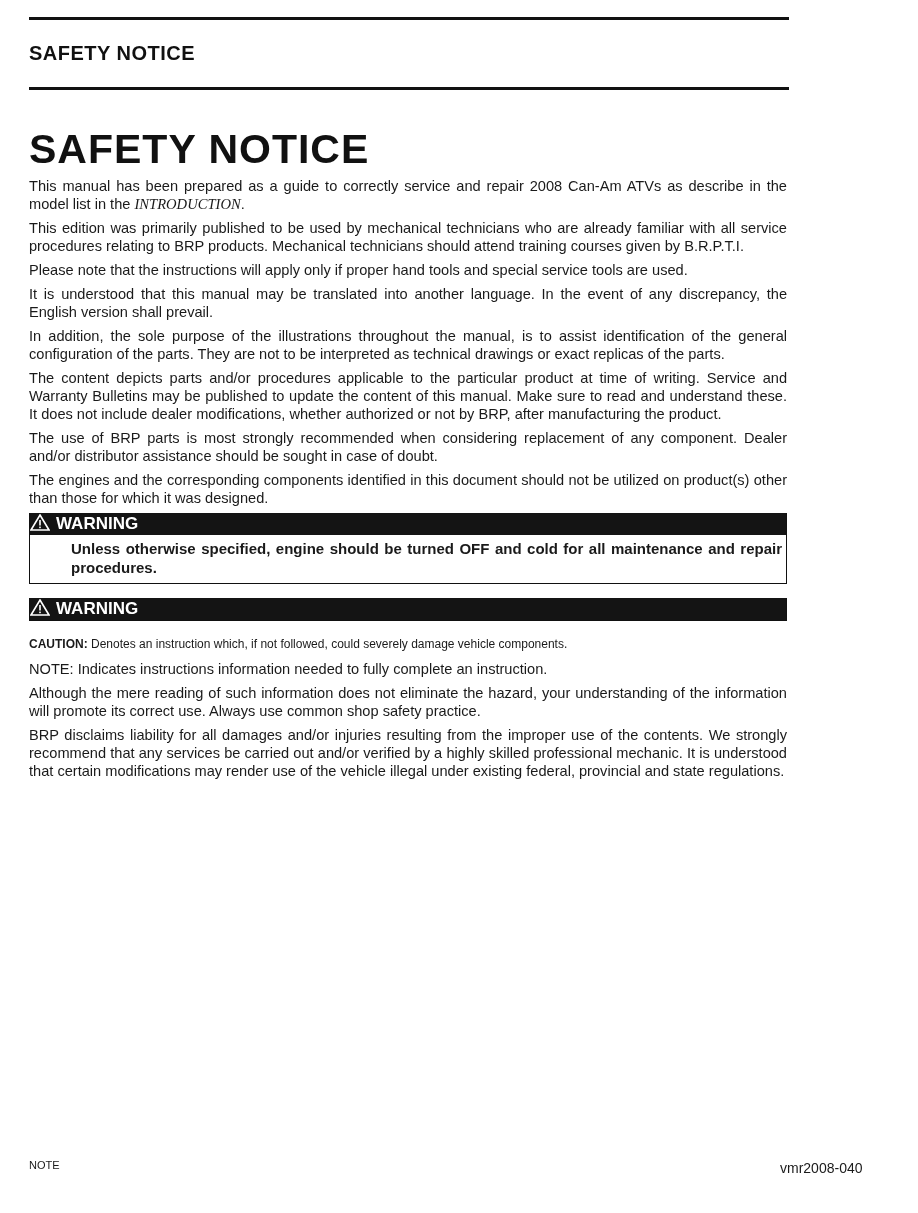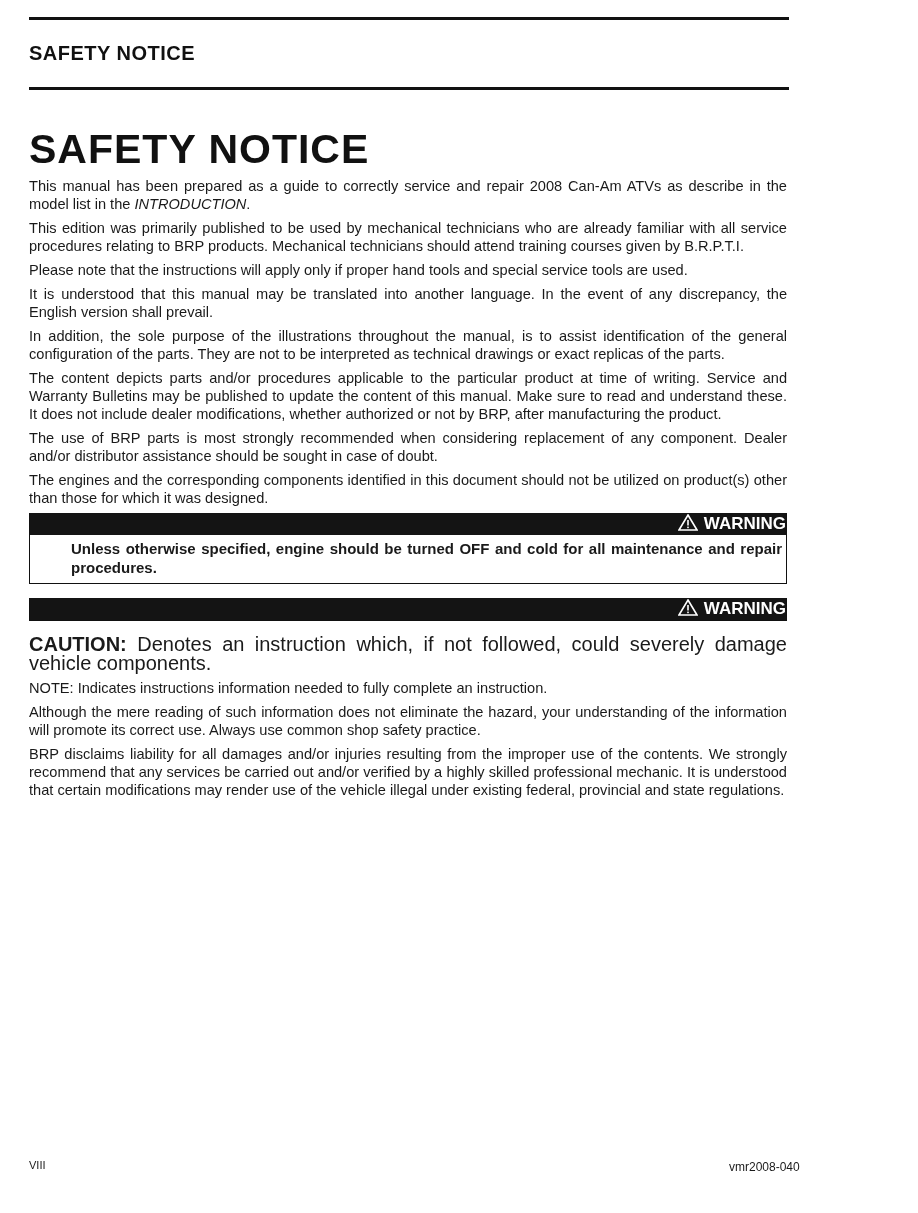--- a/index.html
+++ b/index.html
@@ -4,29 +4,29 @@
 <style>
   html, body { margin: 0; padding: 0; background: #ffffff; }
   body { width: 918px; height: 1213px; position: relative; overflow: hidden; color: #1a1a1a; font-family: "Liberation Sans", sans-serif; }
   .rule { position: absolute; left: 29px; width: 760px; height: 3px; background: #111; }
   .rule.top { top: 17px; }
   .rule.mid { top: 87px; }
   .running-head { position: absolute; left: 29px; top: 42px; font-weight: bold; font-size: 20px; letter-spacing: 0.5px; color: #111; }
   .page-title { position: absolute; left: 29px; top: 126px; font-weight: bold; font-size: 41px; letter-spacing: 1px; color: #111; margin: 0; line-height: 46px; }
   .content { position: absolute; left: 29px; top: 177px; width: 758px; font-size: 14.6px; line-height: 18px; }
   .content p { margin: 0 0 6px 0; text-align: justify; }
-  .content em { font-style: italic; }
+  .content em { font-style: italic; font-family: Liberation Serif, serif; }
   .warn { border: 1.5px solid #111; border-top: none; margin: 6px 0 14px 0; }
-  .warn-head { background: #141414; color: #fff; text-align: right; font-size: 17px; font-weight: bold; height: 22px; line-height: 22px; }
+  .warn-head { background: #141414; color: #fff; text-align: left; font-size: 17px; font-weight: bold; height: 22px; line-height: 22px; }
   .warn-head .tri { display: inline-block; vertical-align: -2px; margin-right: 6px; }
   .warn-body { padding: 4px 4px 6px 5px; font-size: 15px; font-weight: bold; line-height: 19px; text-align: justify; margin-left: 36px; }
   .caution { font-weight: normal; }
   .caution b { font-weight: bold; }
   .footer-left { position: absolute; left: 29px; top: 1159px; font-size: 11px; }
-  .footer-right { position: absolute; left: 729px; top: 1160px; font-size: 12px; }
+  .footer-right { position: absolute; left: 780px; top: 1160px; font-size: 14px; }
 </style>
 </head>
 <body>
 
 <div class="rule top"></div>
 <div class="running-head">SAFETY NOTICE</div>
 <div class="rule mid"></div>
 
 <h1 class="page-title">SAFETY NOTICE</h1>
 
@@ -59,20 +59,20 @@
       <span class="tri">
         <svg width="20" height="17" viewBox="0 0 20 17">
             <path d="M10 1 L19 16 L1 16 Z" fill="none" stroke="#fff" stroke-width="1.6"></path>
             <rect x="9.2" y="6" width="1.6" height="5.5" fill="#fff"></rect>
             <rect x="9.2" y="12.6" width="1.6" height="1.6" fill="#fff"></rect>
           </svg>
       </span><span>WARNING</span>
     </div>
   </div>
 
-  <p class="caution" style="font-size:20px;line-height:19px;"><b>CAUTION:</b><span> Denotes an instruction which, if not followed, could severely damage vehicle components.</span></p>
+  <p class="caution" style="font-size:12px;line-height:19px;"><b>CAUTION:</b><span> Denotes an instruction which, if not followed, could severely damage vehicle components.</span></p>
   <p><span>NOTE:</span><span> Indicates instructions information needed to fully complete an instruction.</span></p>
   <p>Although the mere reading of such information does not eliminate the hazard, your understanding of the information will promote its correct use.  Always use common shop safety practice.</p>
   <p>BRP disclaims liability for all damages and/or injuries resulting from the improper use of the contents. We strongly recommend that any services be carried out and/or verified by a highly skilled professional mechanic.  It is understood that certain modifications may render use of the vehicle illegal under existing federal, provincial and state regulations.</p>
 </div>
 
-<div class="footer-left">VIII</div>
+<div class="footer-left">NOTE</div>
 <div class="footer-right">vmr2008-040</div>
 
 </body></html>

